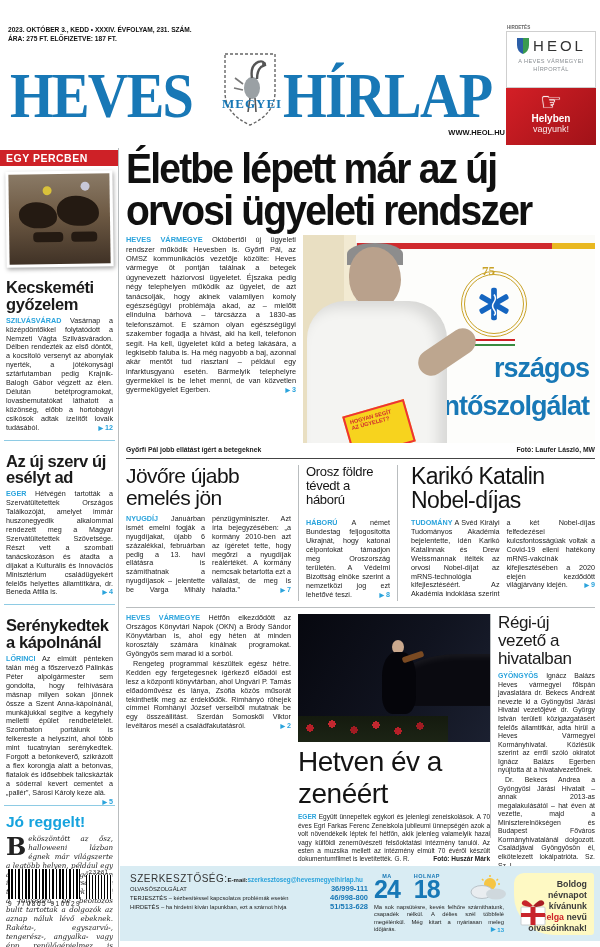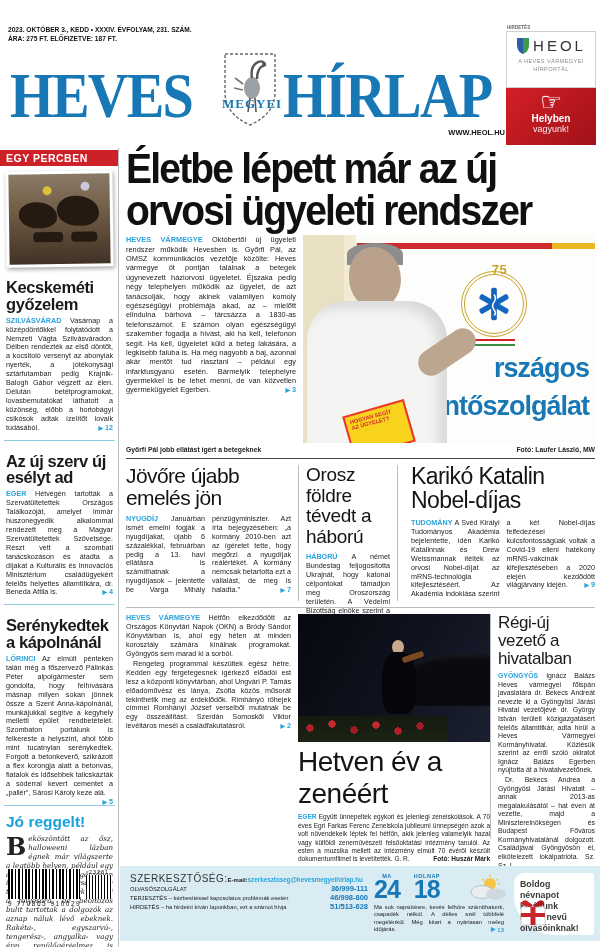--- a/index.html
+++ b/index.html
@@ -50,39 +50,39 @@
   
   .main{position:absolute;left:126px;top:148px;width:469px;bottom:0}
   .headline{font-size:39px;font-weight:bold;letter-spacing:-1.8px;line-height:.99;color:#101010;transform:scaleY(1.08);transform-origin:top left}
   .lede-row{display:flex;gap:7px;margin-top:10px}
   .lede-text{width:170px;flex:0 0 auto}
   .lede-text .body{font-size:7.4px;line-height:1.27}
   .mainphoto{flex:1;height:208px;position:relative;background:linear-gradient(90deg,#e9dfc2 0 14%,#f2ead2 14% 18%,#fbfbf8 18%);overflow:hidden}
   .poster{position:absolute;left:18%;top:8px;right:0;bottom:0;background:#fdfdfb;border-left:1px solid #ddd}
   .poster-stripe{position:absolute;left:0;top:0;right:0;height:6px;background:linear-gradient(90deg,#d02a2e 0 82%,#e9b820 82%)}
   .omsz-ring{position:absolute;right:68px;top:28px;width:66px;height:66px;border:4px double #c9a227;border-radius:50%;display:flex;align-items:center;justify-content:center}
-  .omsz-75{position:absolute;right:88px;top:20px;color:#c9a227;font-weight:bold;font-size:13px;font-family:Liberation Mono, monospace}
+  .omsz-75{position:absolute;right:100px;top:20px;color:#c9a227;font-weight:bold;font-size:13px;font-family:Liberation Serif, serif}
   .flagbar{position:absolute;right:80px;top:96px;width:44px;height:7px;background:linear-gradient(180deg,#cf2127 0 33%,#fff 33% 66%,#3a8b3f 66%)}
   .poster-word{position:absolute;right:6px;color:var(--blue);font-weight:bold;letter-spacing:-1px;font-size:27px;line-height:1}
   .man{position:absolute;left:-6px;bottom:0;width:170px;height:200px}
   .man .head{position:absolute;left:52px;top:4px;width:52px;height:62px;border-radius:46% 54% 48% 52%;background:#b9a18c}
   .man .hair{position:absolute;left:50px;top:0;width:56px;height:22px;border-radius:50% 50% 0 0;background:#8d8d8d}
   .man .shirt{position:absolute;left:10px;top:58px;width:140px;height:150px;border-radius:38px 38px 0 0;background:#f4f4f2;box-shadow:inset -8px 6px 14px rgba(0,0,0,.12)}
   .man .arm{position:absolute;left:118px;top:96px;width:64px;height:26px;border-radius:14px;background:#bda68f;transform:rotate(-34deg)}
   .flyer{position:absolute;left:44px;bottom:-8px;width:64px;height:44px;background:#f7d31e;transform:rotate(-16deg);border:2px solid #e33;padding:3px 2px 0 4px}
   .flyer span{display:block;color:#d02a2e;font-weight:bold;font-size:5.6px;line-height:1.15;transform:rotate(1deg)}
   .caption-row{display:flex;justify-content:space-between;font-size:6.8px;font-weight:bold;color:#222;margin-top:3px}
   .hr-black{border:none;border-top:1.5px solid #444;margin:5px 0 6px}
   .hr-gray{border:none;border-top:1px solid var(--rule);margin:6px 0 6px}
   .row2{display:flex;height:136px}
   .row2 .c1{width:172px;flex:0 0 auto;padding-right:7px}
   .row2 .c2{width:99px;flex:0 0 auto;border-left:1px solid var(--rule);padding:0 7px}
   .row2 .c3{flex:1;border-left:1px solid var(--rule);padding-left:13px}
   .h-md{font-size:21px;font-weight:normal;letter-spacing:-.6px;line-height:1.04;color:#141414;margin-bottom:6px}
-  .h-sm{font-size:19px;font-weight:normal;letter-spacing:-.3px;line-height:1.08;color:#141414;margin-bottom:6px}
+  .h-sm{font-size:13px;font-weight:normal;letter-spacing:-.3px;line-height:1.08;color:#141414;margin-bottom:12px}
   .h-lg{font-size:23px;font-weight:normal;letter-spacing:-.6px;line-height:1.04;color:#141414;margin-bottom:6px}
   .cols2{column-count:2;column-gap:7px}
   .row3{display:flex;height:224px}
   .row3 .c1{width:172px;flex:0 0 auto;padding-right:7px}
   .row3 .c2{width:192px;flex:0 0 auto;position:relative}
   .row3 .c3{flex:1;border-left:1px solid var(--rule);padding-left:7px}
   .h-bold{font-size:17px;font-weight:bold;letter-spacing:-.4px;line-height:1.04;margin-bottom:5px}
   .concert{height:128px;background:linear-gradient(120deg,#07080f 0%,#10131f 55%,#1b2030 100%);position:relative;overflow:hidden}
   .violinist{position:absolute;left:84px;top:26px;width:34px;height:74px}
   .violinist .face{position:absolute;left:10px;top:0;width:12px;height:14px;border-radius:50%;background:#caa98e}
@@ -101,21 +101,21 @@
   .ft-email-l{font-size:6px;font-weight:bold}
   .ft-email{font-size:6.3px;font-weight:bold;color:var(--lblue)}
   .ft-row{display:flex;justify-content:space-between;font-size:5.8px;margin-top:2.2px;color:#222}
   .ft-row .ph{color:var(--blue);font-weight:bold;font-size:7.5px;line-height:.9}
   .weather{width:142px;flex:0 0 auto;padding:0 6px;position:relative}
   .w-head{display:flex;gap:14px;align-items:flex-end}
   .w-lab{font-size:5.5px;font-weight:bold;color:var(--blue);text-align:center;letter-spacing:.5px}
   .w-temp{font-size:25px;font-weight:bold;color:var(--blue);line-height:.85;letter-spacing:-1px}
   .w-icon{position:absolute;right:2px;top:2px}
   .w-text{font-size:5.8px;line-height:1.25;text-align:justify;margin-top:4px;color:#222}
-  .nameday{flex:1;background:#ffffff;border-radius:10px 3px 3px 40px/10px 3px 3px 40px;margin-left:4px;padding:6px 7px 0 6px;position:relative}
+  .nameday{flex:1;background:#fef9c3;border-radius:10px 3px 3px 40px/10px 3px 3px 40px;margin-left:4px;padding:6px 7px 0 6px;text-align:right;position:relative}
   .nd{font-size:8.8px;font-weight:bold;color:#3b3b3b;line-height:1.25}
   .nd .name{color:var(--red)}
   .gift{position:absolute;left:4px;top:22px}
 </style>
 </head>
 <body>
 
 <div class="page">
 
   <div class="header">

